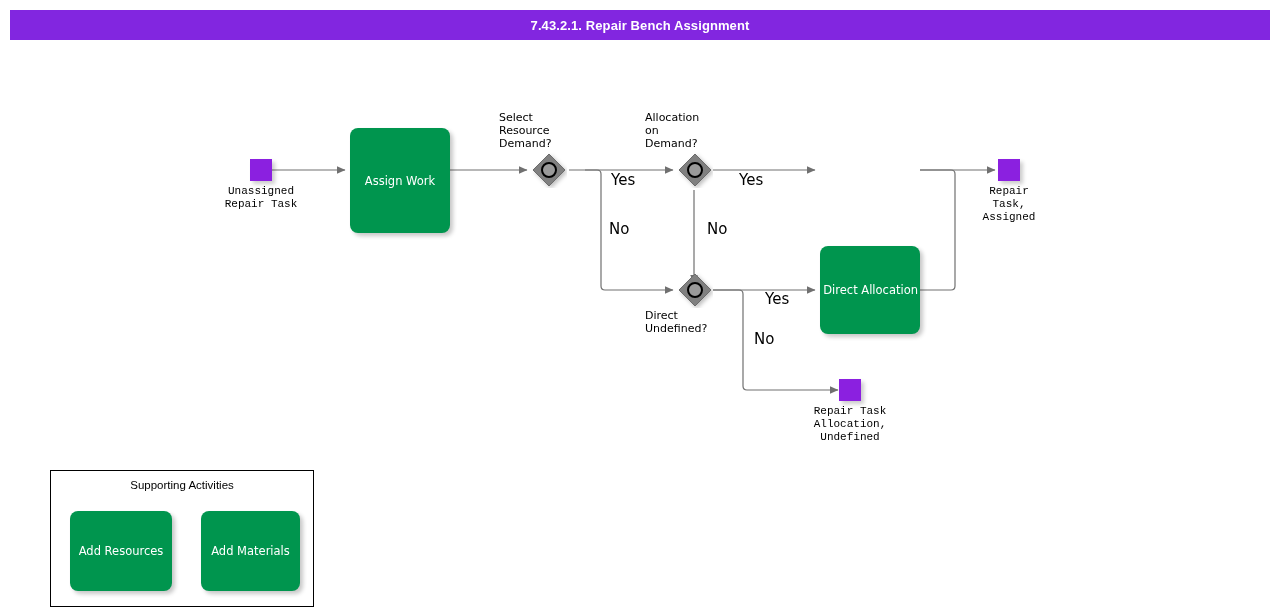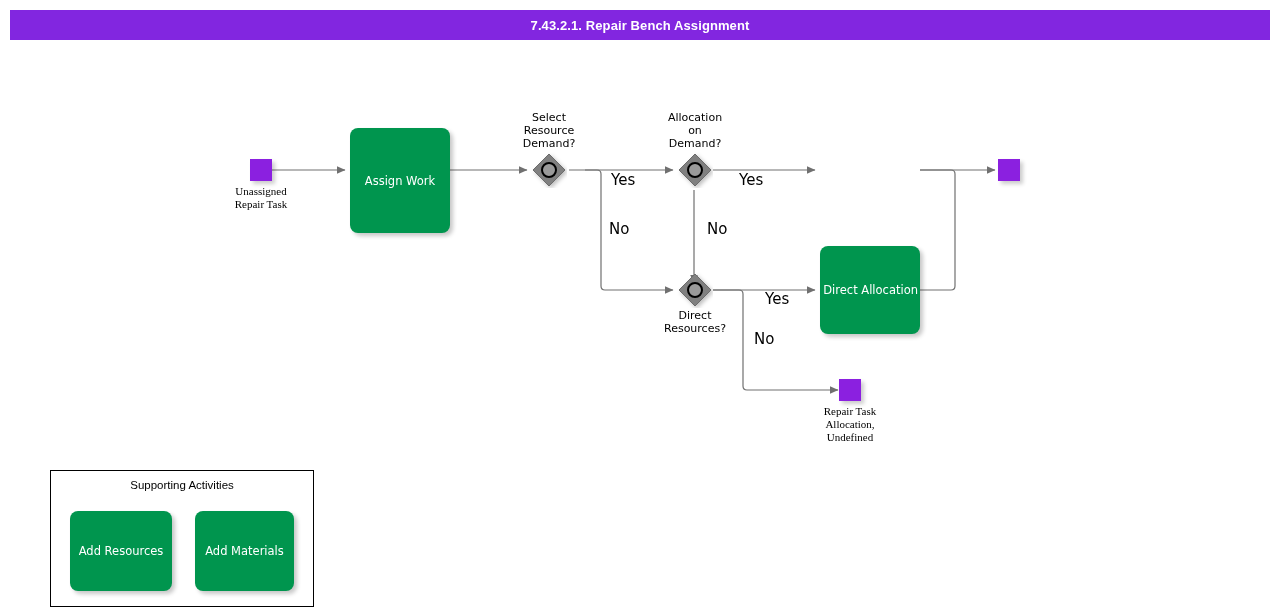--- a/index.html
+++ b/index.html
@@ -79,36 +79,36 @@
   
   .event-square {
     width: 22px;
     height: 22px;
     background: #8b20e0;
     box-shadow: 3px 3px 4px rgba(0,0,0,0.20);
   }
   .event-label {
     position: absolute;
     text-align: center;
-    font-family: Liberation Serif, serif;
+    font-family: Liberation Mono, monospace;
     font-size: 11px;
     line-height: 13px;
     color: #000000;
     white-space: pre-line;
   }
 
   
   .gateway {
     position: absolute;
     width: 36px;
     height: 36px;
   }
   .gateway-label {
     position: absolute;
-    text-align: center;
+    text-align: left;
     font-family: "DejaVu Sans", sans-serif;
     font-size: 11px;
     line-height: 13px;
     color: #000000;
     white-space: pre-line;
   }
 
   
   .edge-label {
     position: absolute;
@@ -208,30 +208,33 @@
 on
 Demand?</div>
 
   <div class="gateway" style="left:677px; top:272px;">
     <svg width="36" height="36" viewBox="0 0 36 36">
       <polygon points="18,2 34,18 18,34 2,18" fill="#808080" stroke="#6b6b6b" stroke-width="1" style="filter:drop-shadow(2px 2px 2px rgba(0,0,0,0.25))"></polygon>
       <circle cx="18" cy="18" r="7" fill="#9a9a9a" stroke="#000000" stroke-width="2"></circle>
     </svg>
   </div>
   <div class="gateway-label" style="left:645px; top:309px; width:100px;">Direct
-Resources?</div>
+Undefined?</div>
 
 
   <div class="node task" style="left:820px; top:246px; width:100px; height:88px;justify-content:flex-end;">
     <span>Direct Allocation</span>
   </div>
 
   <div class="node" style="left:998px; top:159px;">
     <div class="event-square"></div>
   </div>
+  <div class="event-label" style="left:955px; top:185px; width:108px;">Repair
+Task,
+Assigned</div>
 
   <div class="node" style="left:839px; top:379px;">
     <div class="event-square"></div>
   </div>
   <div class="event-label" style="left:790px; top:405px; width:120px;">Repair Task
 Allocation,
 Undefined</div>
 
   <div class="edge-label" style="left:611px; top:174px;">Yes</div>
   <div class="edge-label" style="left:609px; top:223px;">No</div>
@@ -242,16 +245,16 @@
 
 </div>
 
 <div id="supporting-group">
   <div id="supporting-title">Supporting Activities</div>
 
   <div class="task" style="position:absolute; left:19px; top:40px; width:102px; height:80px;">
     <span>Add Resources</span>
   </div>
 
-  <div class="task" style="position:absolute; left:144px; top:40px; width:99px; height:80px;">
+  <div class="task" style="position:absolute; left:150px; top:40px; width:99px; height:80px;">
     <span>Add Materials</span>
   </div>
 </div>
 
 </body></html>

